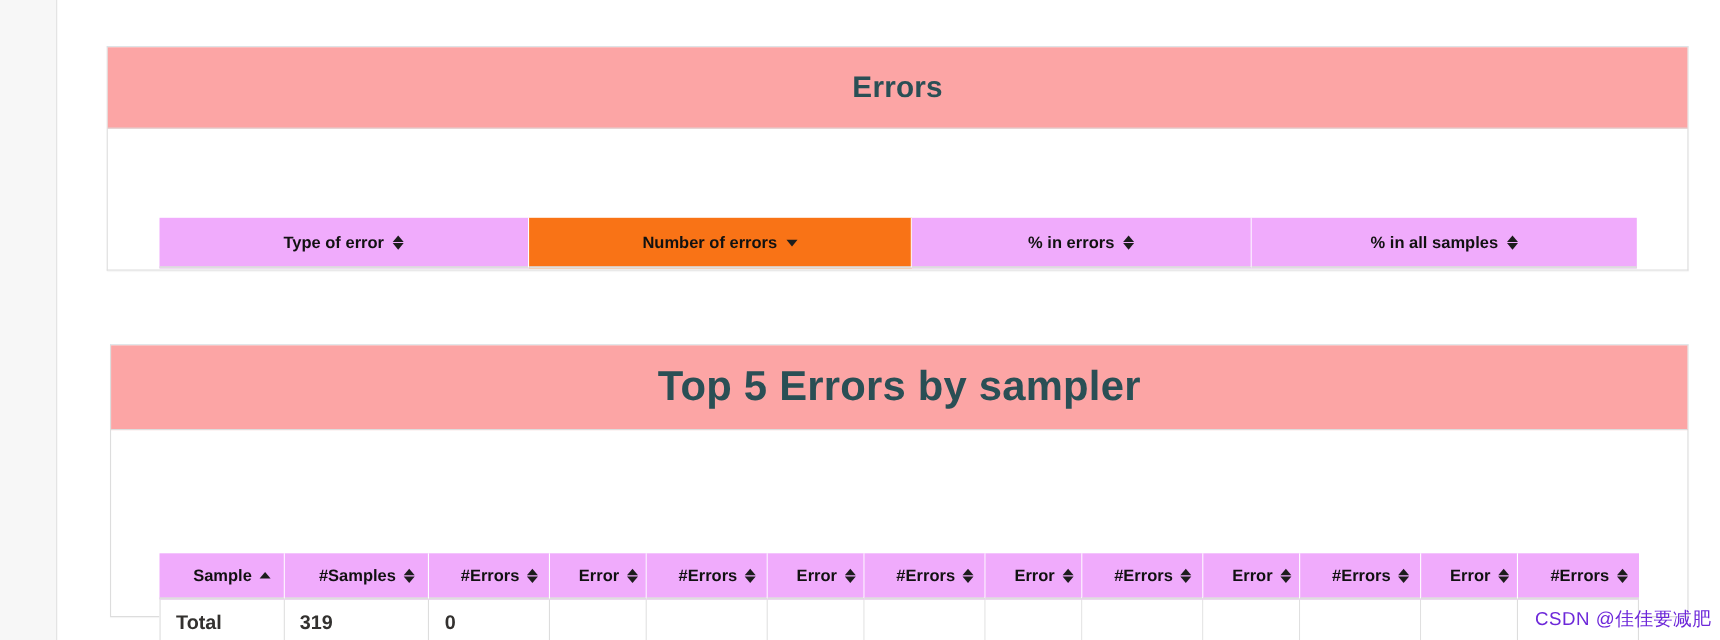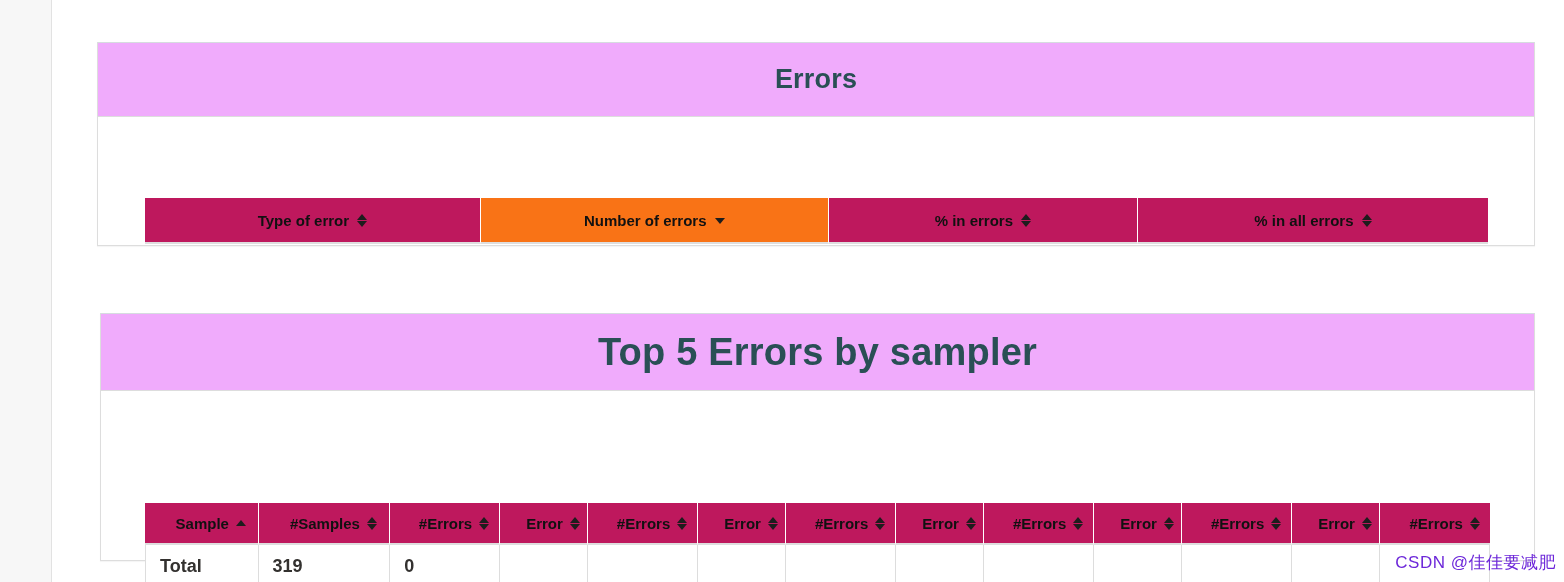--- a/index.html
+++ b/index.html
@@ -52,21 +52,21 @@
     height: 204px;
   }
   .panel-top5 {
     left: 47px;
     top: 313px;
     width: 1435px;
     height: 248px;
   }
 
   .panel-heading {
-    background: #f0abfc;
+    background: #fca5a5;
     border-bottom: 1px solid #dddddd;
     height: 100%;
     box-sizing: border-box;
     display: flex;
     align-items: center;
     justify-content: center;
   }
   .panel-errors .panel-heading { height: 74px; }
   .panel-top5 .panel-heading { height: 77px; }
 
@@ -85,21 +85,21 @@
   }
 
   
   table.dt {
     border-collapse: separate;
     border-spacing: 0;
     table-layout: fixed;
     background: #ffffff;
   }
   table.dt thead th {
-    background: #be185d;
+    background: #f0abfc;
     color: #111111;
     font-weight: bold;
     text-align: center;
     vertical-align: middle;
     border-right: 1px solid #ffffff;
     border-bottom: 2px solid #dedede;
     box-sizing: border-box;
     position: relative;
     white-space: nowrap;
     overflow: hidden;
@@ -238,21 +238,21 @@
                   <span class="th-inner">
                     <span class="th-label">% in errors</span>
                     <span class="sort-icon both">
                       <span class="tri-up"></span>
                       <span class="tri-down"></span>
                     </span>
                   </span>
                 </th>
                 <th style="width: 342px;">
                   <span class="th-inner">
-                    <span class="th-label">% in all errors</span>
+                    <span class="th-label">% in all samples</span>
                     <span class="sort-icon both">
                       <span class="tri-up"></span>
                       <span class="tri-down"></span>
                     </span>
                   </span>
                 </th>
               </tr>
           </thead>
           <tbody id="errors-body"></tbody>
         </table>

